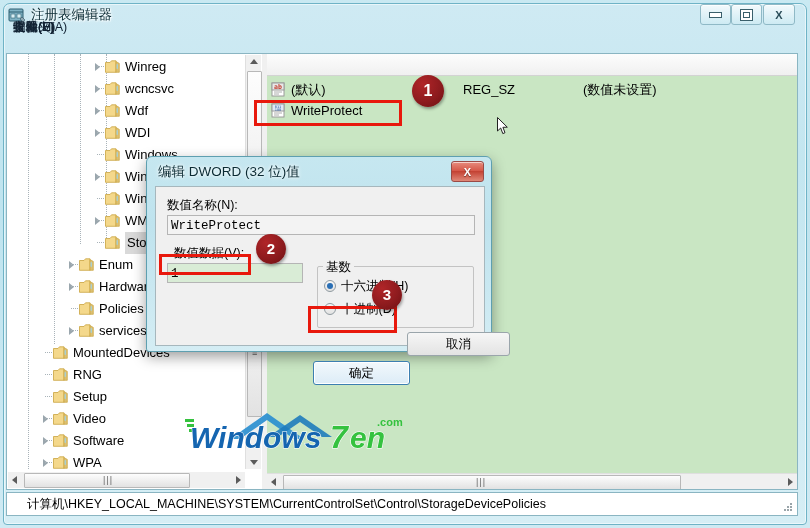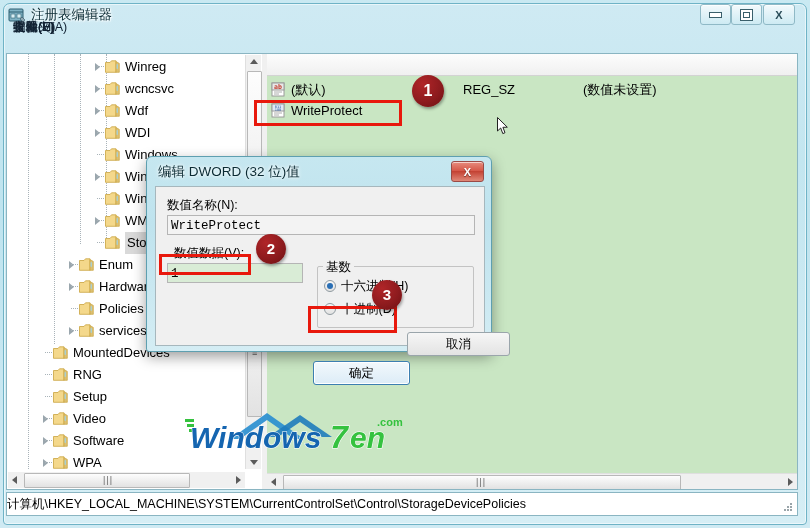--- a/index.html
+++ b/index.html
@@ -137,21 +137,21 @@
   #cursor{position:absolute;left:497px;top:117px;width:13px;height:19px;}
   
   #watermark{
     position:absolute;left:172px;top:407px;width:250px;height:48px;
     pointer-events:none;
   }
   
   #statusbar{
     position:absolute;left:6px;top:492px;width:792px;height:24px;
     background:#fff;border:1px solid #8ab5c2;box-sizing:border-box;
-    font-size:12.5px;line-height:22px;padding-left:0;color:#000;
+    font-size:12.5px;line-height:22px;padding-left:20px;color:#000;
     white-space:nowrap;overflow:hidden;
   }
   #status-grip{
     position:absolute;right:4px;bottom:3px;width:10px;height:10px;
   }
   
   #dialog{
     position:absolute;left:146px;top:156px;width:346px;height:196px;
     border:1px solid #5e9fb0;border-radius:6px 6px 3px 3px;
     background:linear-gradient(180deg,#c6e7f0 0%,#bfe3ee 35%,#d4edf4 100%);

